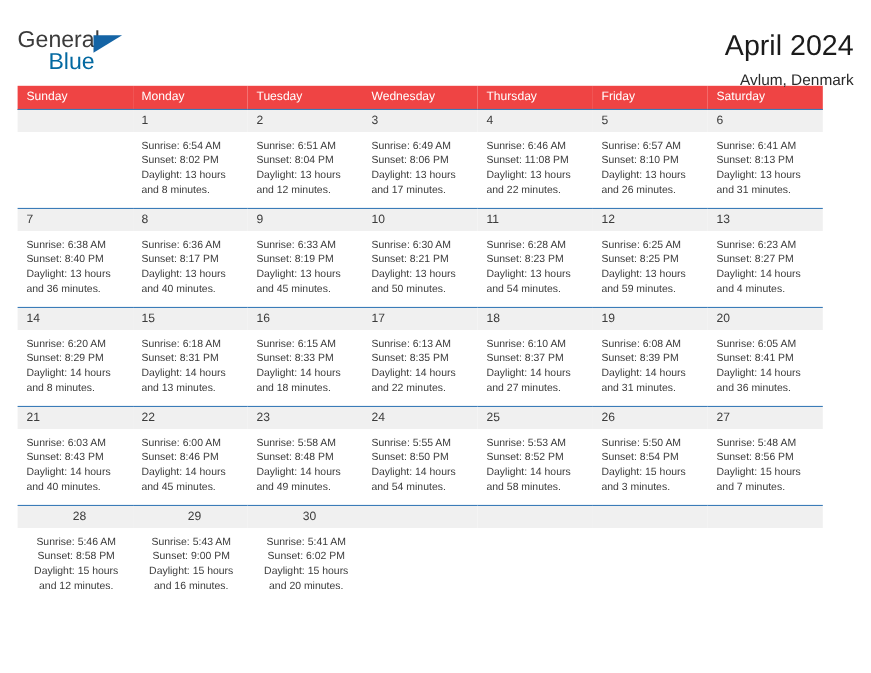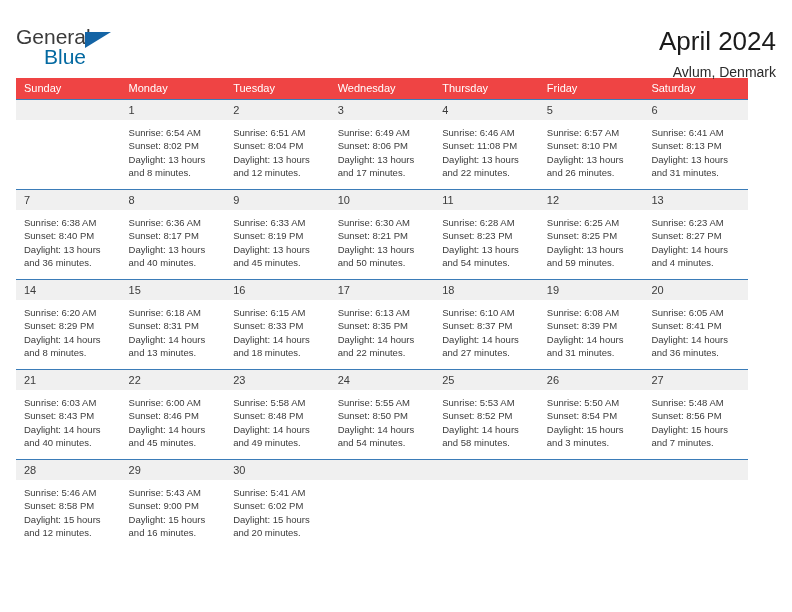--- a/index.html
+++ b/index.html
@@ -98,21 +98,21 @@
     line-height: 11px;
   }
 
   .week-row td {
     vertical-align: top;
     border-top: 1px solid #3b7cb8;
     padding: 0;
     height: 90px;
     width: 104.57px;
   }
-  .week-row.last td { height: 88px; }
+  .week-row.last td { height: 88px; text-align: center; }
 
   .daynum {
     background: #f0f0f0;
     font-size: 11px;
     color: #3b3b3b;
     padding: 4px 0 4px 8px;
     height: 20px;
     line-height: 12px;
   }
   .daynum.empty {

